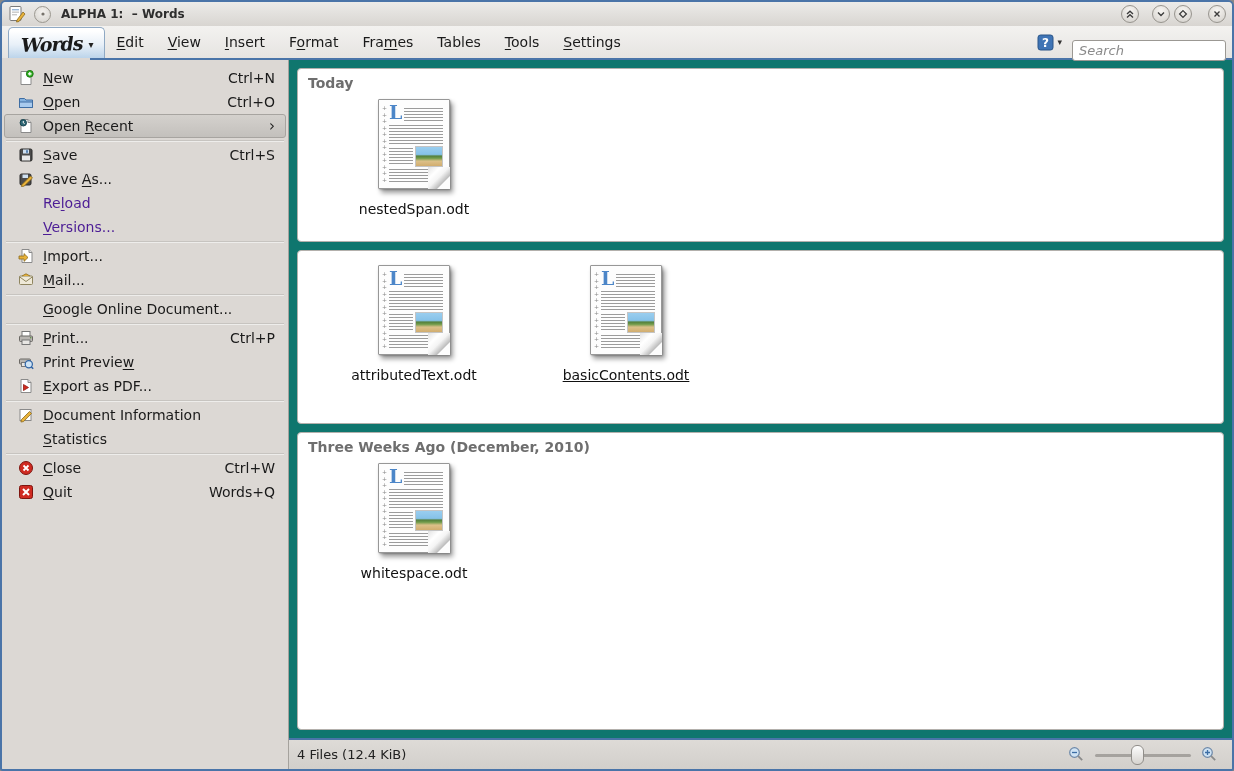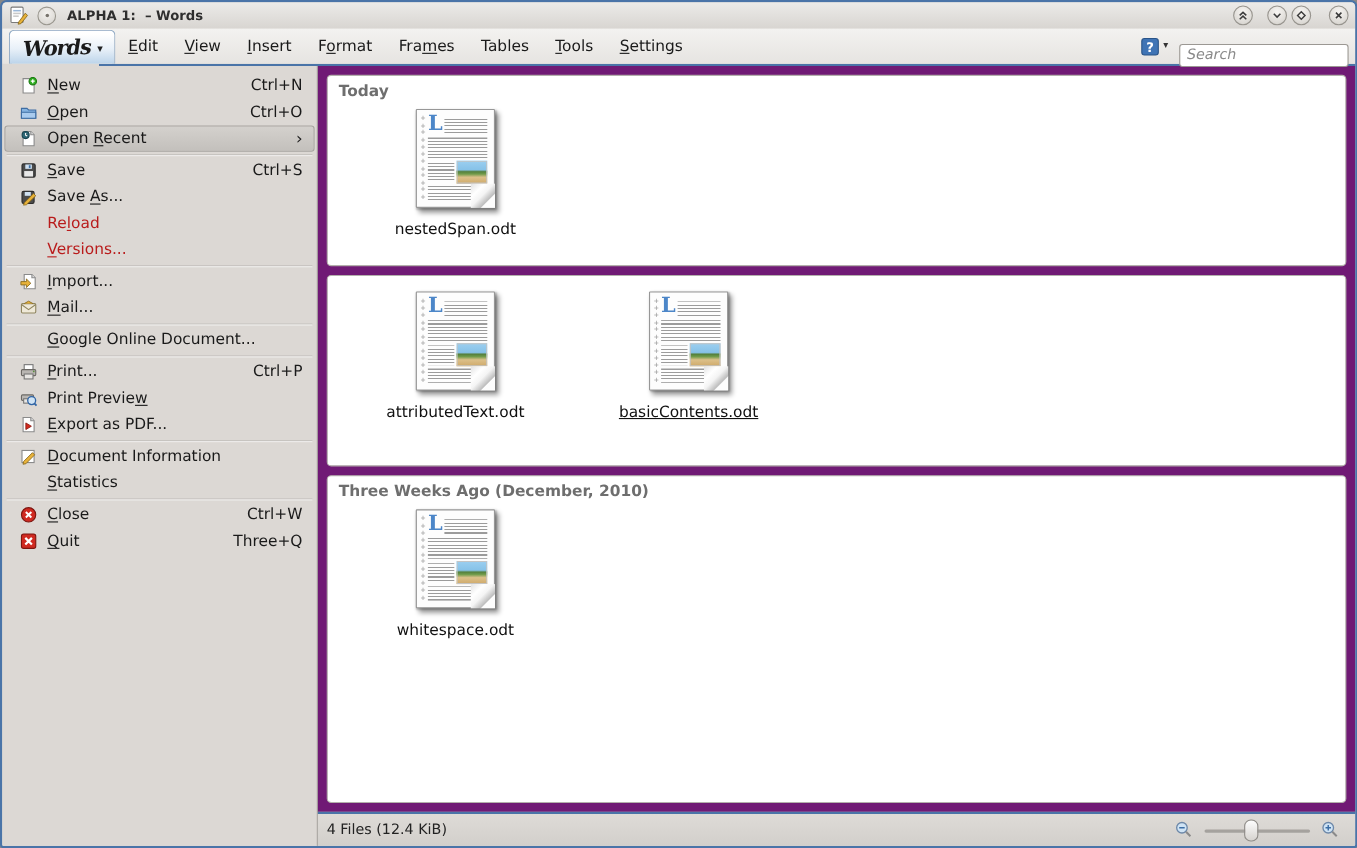--- a/index.html
+++ b/index.html
@@ -48,29 +48,29 @@
 
   
   .file-menu { width:287px; background:#dcd8d4; border-right:1px solid #a5a29d;
                padding:6px 2px 0 2px; flex:0 0 auto; }
   .mi { height:24px; display:flex; align-items:center; padding:0 10px 0 12px; border-radius:3px; border:1px solid transparent; }
   .mi .ic { width:18px; display:flex; justify-content:center; margin-right:8px; flex:0 0 auto; }
   .mi .lbl { white-space:nowrap; }
   .mi .lbl u { text-underline-offset:2px; }
   .mi .sc { margin-left:auto; padding-left:20px; }
   .mi.sel { background:linear-gradient(180deg,#d4d1cd,#c3c0bc); border-color:#a7a4a0; }
-  .mi.dis { color:#b91c1c; }
+  .mi.dis { color:#4c1d95; }
   .sub-arrow { margin-left:auto; font-size:15px; line-height:1; color:#222; }
   .msep { height:5px; margin:0 2px; position:relative; }
   .msep::before { content:""; position:absolute; left:0; right:0; top:2px;
                   border-top:1px solid #c7c4c0; border-bottom:1px solid #eeedeb; }
 
   
   .content-col { flex:1; display:flex; flex-direction:column; min-width:0; }
-  .recent-panel { flex:1; background:#701a75; padding:8px; display:flex; flex-direction:column; gap:8px; overflow:hidden; }
+  .recent-panel { flex:1; background:#0f766e; padding:8px; display:flex; flex-direction:column; gap:8px; overflow:hidden; }
   .group { border:1px solid #b3b0ac; border-radius:4px; background:#fff; padding:6px 10px; }
   .group.g-fixed { height:174px; flex:0 0 auto; }
   .group.g-grow { flex:1; }
   .group-title { font-weight:bold; font-size:14px; color:#6e6e6e; }
   .items-row { display:flex; margin-top:8px; }
   .file-item { width:212px; display:flex; flex-direction:column; align-items:center; }
   .caption { margin-top:12px; font-size:14px; color:#111; }
   .caption.underlined { text-decoration:underline; }
 
   
@@ -353,21 +353,21 @@
       </div>
 
       <div class="mi">
         <span class="ic">
           <svg width="16" height="16" viewBox="0 0 16 16">
               <rect x="1.5" y="1.5" width="13" height="13" rx="2" fill="#cf2a21" stroke="#7e150f"></rect>
               <path d="M5 5 L11 11 M11 5 L5 11" stroke="#fff" stroke-width="2"></path>
             </svg>
         </span>
         <span class="lbl"><u>Q</u>uit</span>
-        <span class="sc">Three+Q</span>
+        <span class="sc">Words+Q</span>
       </div>
 
     </div>
 
     <div class="content-col">
       <div class="recent-panel">
 
         <div class="group g-fixed">
           <div class="group-title">Today</div>
           <div class="items-row">

